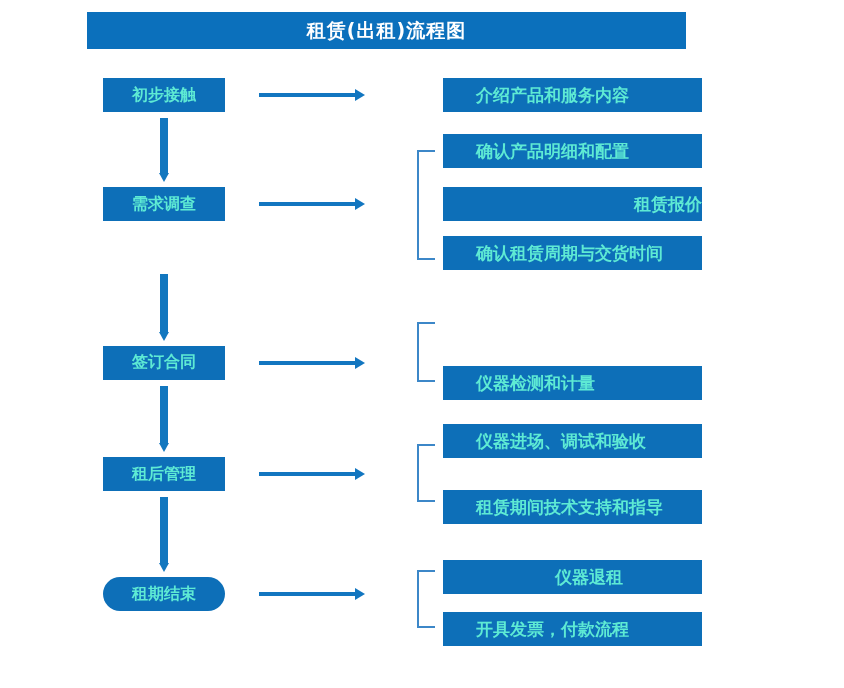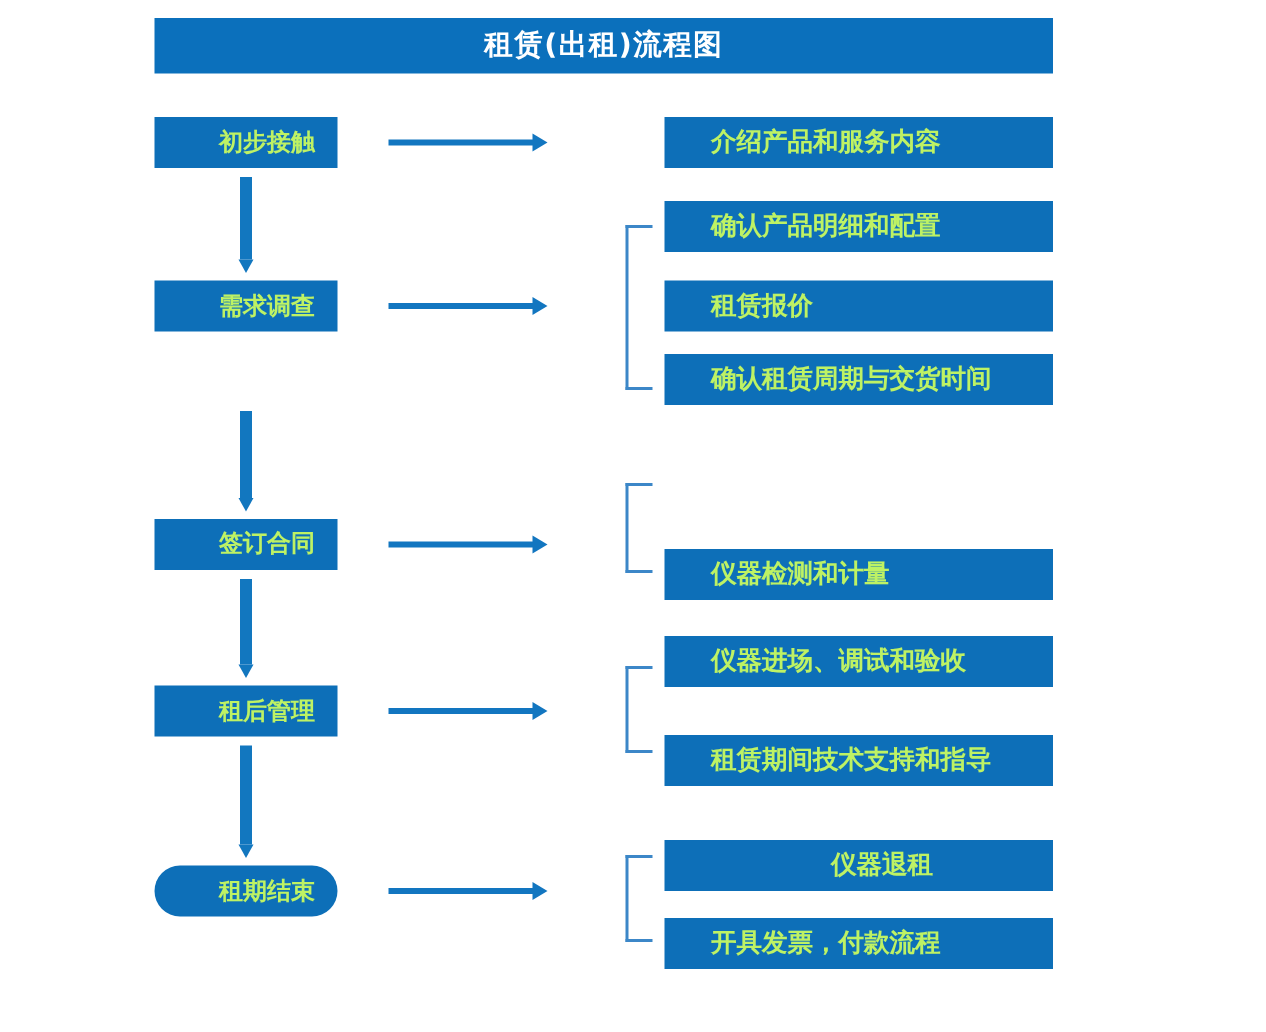--- a/index.html
+++ b/index.html
@@ -14,21 +14,21 @@
     position: relative;
     width: 844px;
     height: 688px;
     background: #ffffff;
     overflow: hidden;
   }
 
   
   .title-banner {
     position: absolute;
-    left: 103px;
+    left: 87px;
     top: 12px;
     width: 599px;
     height: 37px;
     background: #0B70BC;
     display: flex;
     align-items: center;
     justify-content: center;
   }
   .title-banner .title-text {
     color: #ffffff;
@@ -41,39 +41,38 @@
   
   .box {
     position: absolute;
     background: #0D6FB8;
     height: 34px;
     display: flex;
     align-items: center;
     box-sizing: border-box;
   }
   .box .box-text {
-    color: #bef264;
+    color: #5eead4;
     font-size: 17px;
     font-weight: bold;
     white-space: nowrap;
     line-height: 1;
-    margin-left: 28px;
   }
   .box.stage {
     left: 103px;
     width: 122px;
     justify-content: center;
   }
   .box.stage .box-text {
     font-size: 16px;
   }
   .box.detail {
     left: 443px;
     width: 259px;
-    padding-left: 3px;
+    padding-left: 33px;
   }
 
   
   .v-arrow {
     position: absolute;
     left: 159px;
     width: 10px;
   }
   .v-arrow .shaft {
     position: absolute;
@@ -196,21 +195,21 @@
   <div class="bracket" style="top:322px; height:60px;"></div>
   <div class="bracket" style="top:444px; height:58px;"></div>
   <div class="bracket" style="top:570px; height:58px;"></div>
 
   <div class="box detail" style="top:78px;">
     <span class="box-text">介绍产品和服务内容</span>
   </div>
   <div class="box detail" style="top:134px;">
     <span class="box-text">确认产品明细和配置</span>
   </div>
-  <div class="box detail" style="top:187px;">
+  <div class="box detail" style="top:187px;justify-content:flex-end;">
     <span class="box-text">租赁报价</span>
   </div>
   <div class="box detail" style="top:236px;text-align:center;">
     <span class="box-text">确认租赁周期与交货时间</span>
   </div>
   <div class="box detail" style="top:366px;">
     <span class="box-text">仪器检测和计量</span>
   </div>
   <div class="box detail" style="top:424px;">
     <span class="box-text">仪器进场、调试和验收</span>

